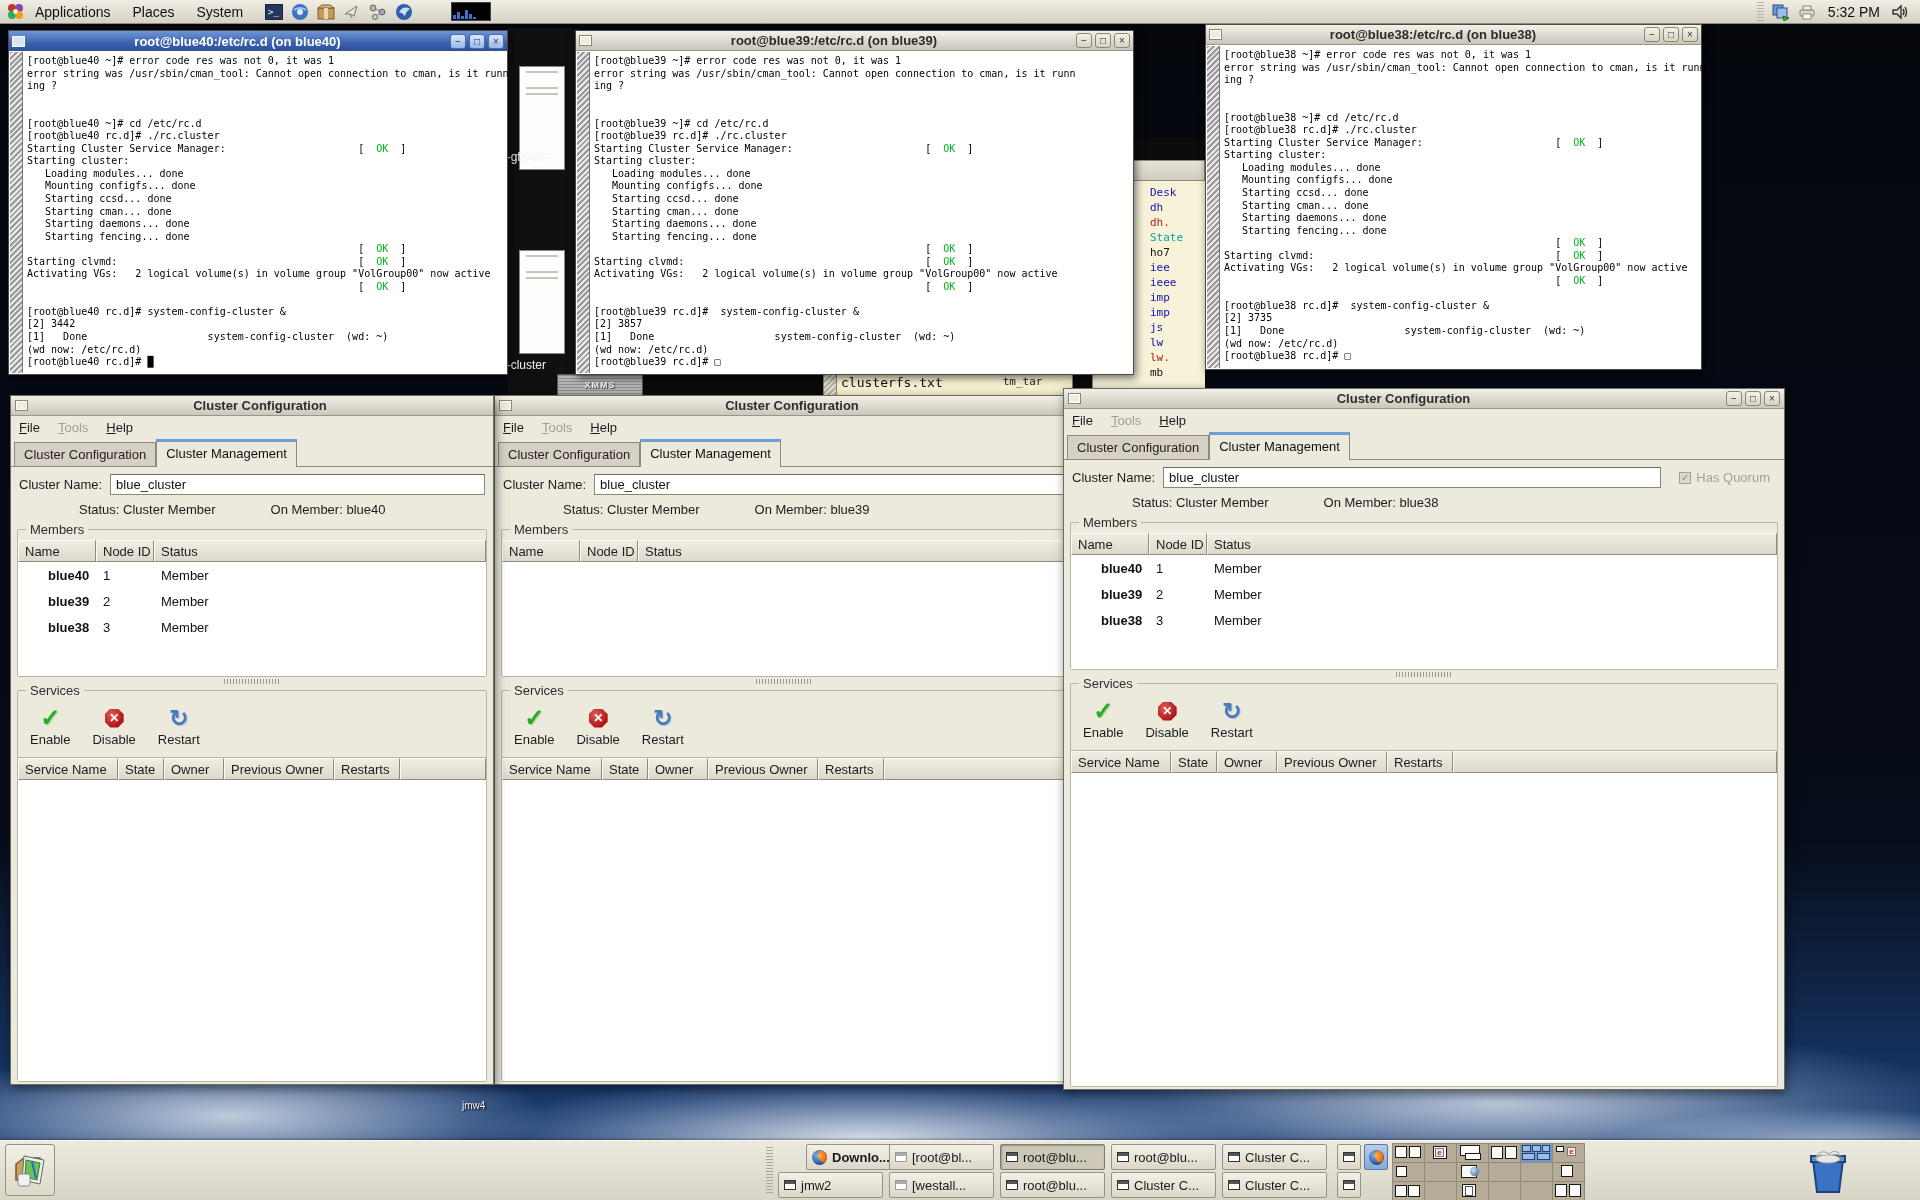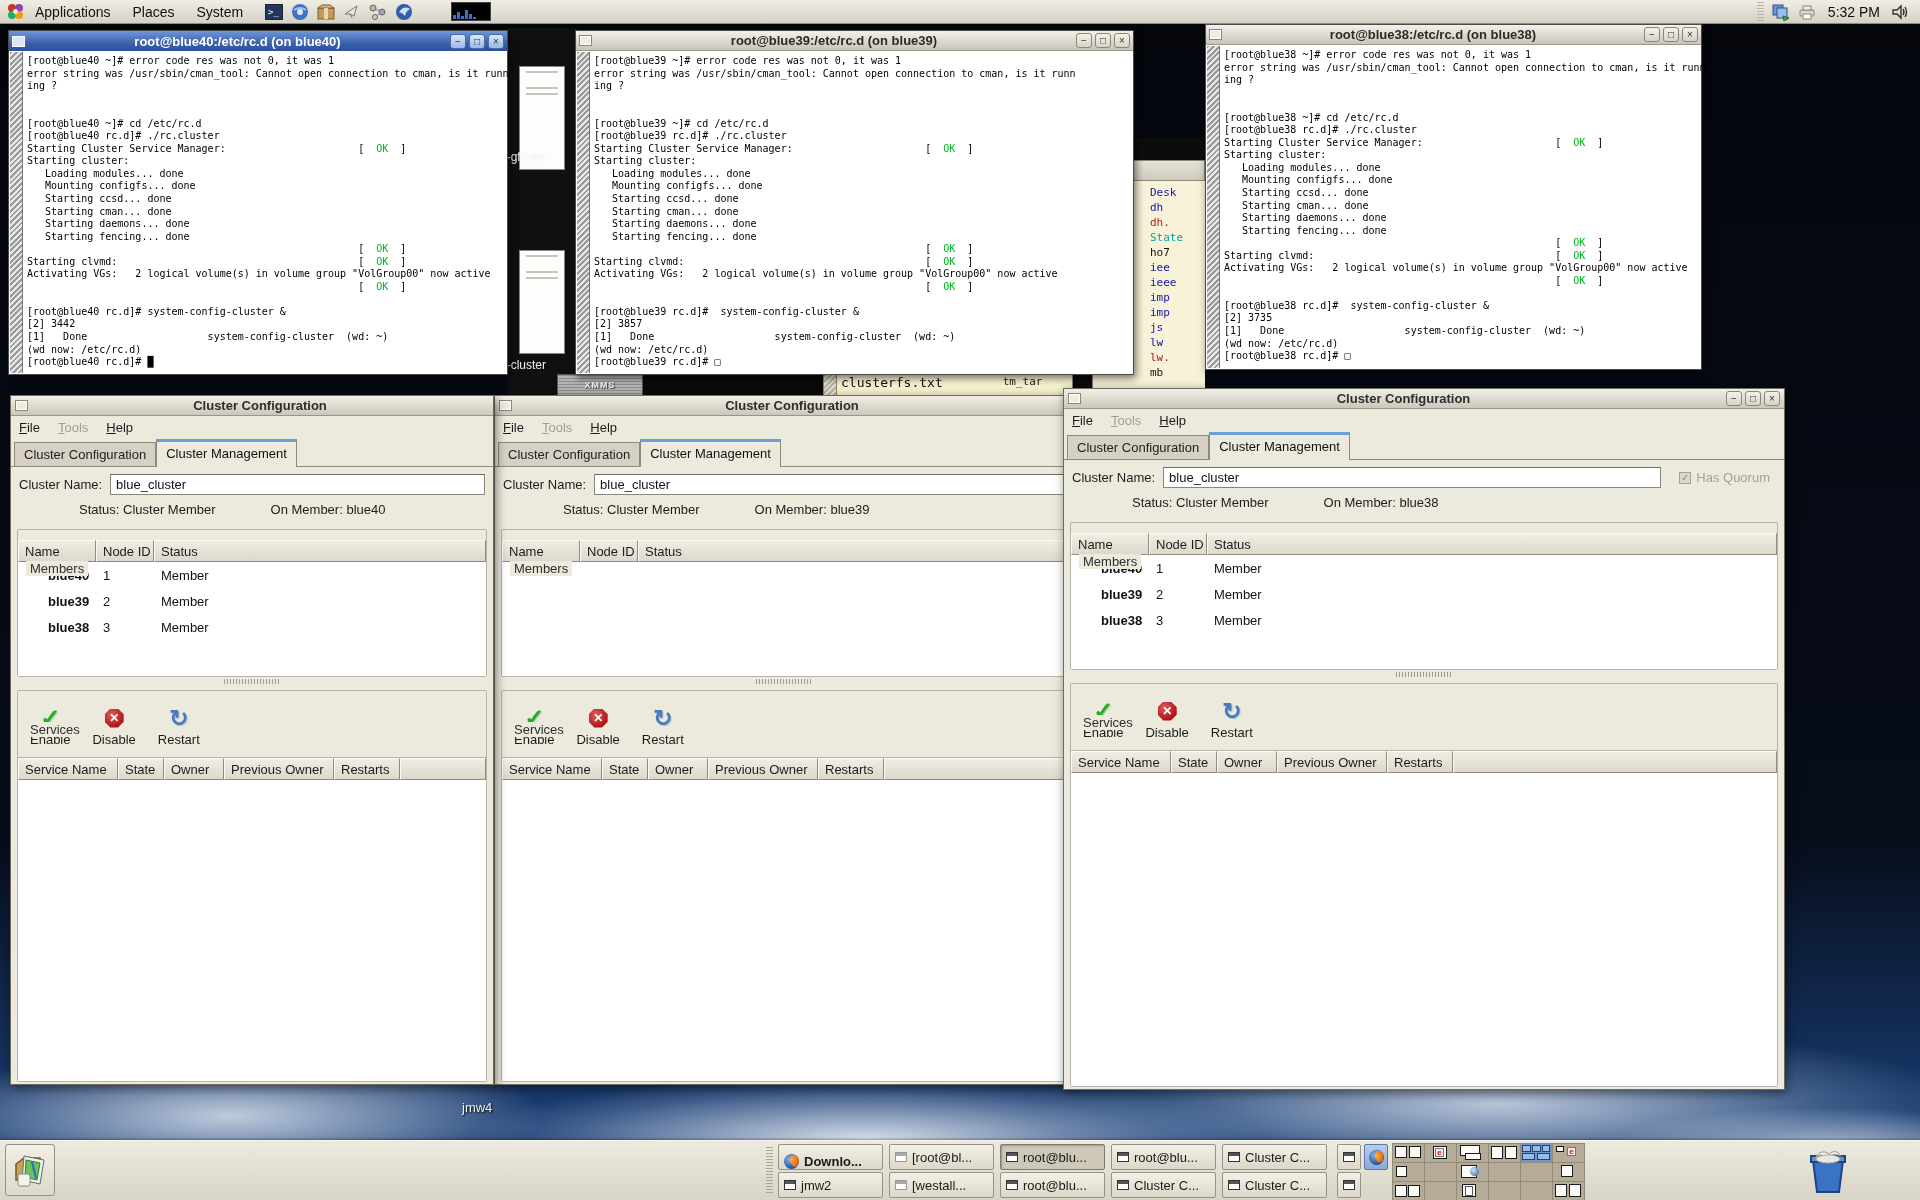--- a/index.html
+++ b/index.html
@@ -11,21 +11,21 @@
   }
   
   .desktop { position:absolute; inset:0;
     background:
       radial-gradient(ellipse 420px 90px at 12% 93%, rgba(220,228,240,.85) 0%, rgba(160,180,210,.35) 55%, transparent 75%),
       radial-gradient(ellipse 500px 80px at 45% 95%, rgba(235,240,248,.9) 0%, rgba(150,170,205,.3) 60%, transparent 80%),
       radial-gradient(ellipse 600px 100px at 78% 92%, rgba(225,232,244,.8) 0%, rgba(140,165,200,.3) 55%, transparent 78%),
       radial-gradient(ellipse 300px 60px at 95% 96%, rgba(230,236,246,.85) 0%, transparent 75%),
       linear-gradient(180deg, #04060c 0%, #070d1a 70%, #14305c 88%, #1c3f74 94%, #0c1b36 100%);
   }
-  .desktop-label { position:absolute; color:#f0f0f0; font-size:13px; text-shadow:1px 1px 2px #000; }
+  .desktop-label { position:absolute; color:#f0f0f0; font-size:10px; text-shadow:1px 1px 2px #000; }
 
   
   .panel-top { position:absolute; left:0; top:0; width:1920px; height:24px;
     background:linear-gradient(180deg,#f0ede4,#d5d1c5); border-bottom:1px solid #8f8b7e;
     display:flex; align-items:center; z-index:50; }
   .pmenu { font-size:14px; color:#111; padding:0 11px; display:inline-block; height:24px; line-height:24px; cursor:default; }
   .pmenu-logo { width:17px; height:17px; margin-left:7px; }
   .picon { width:20px; height:20px; margin:0 3px; display:inline-flex; align-items:center; justify-content:center; }
   .sysmon { width:40px; height:19px; background:#000; margin-left:34px; border:1px solid #444; display:flex; align-items:flex-end; gap:1px; padding:1px; }
   .sysmon i { display:block; width:3px; background:#3b6fd4; }
@@ -89,21 +89,21 @@
   .tab.inactive { background:#d6d1c4; height:24px; border-bottom:none; color:#222; }
   .tab.activet { background:#ece9dd; border-top:3px solid #6a9fd8; border-bottom:none; height:28px; margin-bottom:-1px; z-index:3; color:#111; }
   .cbody { flex:1; border-top:1px solid #8d897c; display:flex; flex-direction:column; position:relative; overflow:hidden; }
   .namerow { display:flex; align-items:center; padding:7px 8px 4px 8px; gap:8px; flex:0 0 32px; }
   .flabel { font-size:13px; color:#1c1c1c; white-space:nowrap; }
   .entry { flex:1; height:21px; background:#fff; border:1px solid #8a8678; border-top-color:#6f6b5e; font-size:13px; color:#111; padding:2px 0 0 5px; }
   .quorum { display:flex; align-items:center; gap:5px; color:#a5a195; font-size:13px; padding:0 6px 0 10px; }
   .qbox { width:12px; height:12px; background:#dcd8cb; border:1px solid #a5a195; font-size:10px; line-height:10px; text-align:center; color:#8d897c; }
   .statusrow { display:flex; gap:55px; padding:3px 0 8px 68px; font-size:13px; color:#1c1c1c; flex:0 0 26px; }
   .frame { border:1px solid #b7b3a6; border-radius:2px; margin:4px 6px 0 6px; position:relative; }
-  .frame > .legend { position:absolute; top:-8px; left:8px; background:#ece9dd; padding:0 4px; font-size:13px; color:#2e2e2e;margin-top:39px; }
+  .frame > .legend { position:absolute; top:-8px; left:8px; background:#ece9dd; padding:0 4px; font-size:13px; color:#2e2e2e; }
   .members { flex:0 0 148px; display:flex; flex-direction:column; padding-top:10px; }
   .thead { display:flex; flex:0 0 22px; }
   .thc { background:linear-gradient(180deg,#f0ede4,#ddd8cb); border:1px solid; border-color:#fbfaf5 #8f8b7e #8f8b7e #fbfaf5; font-size:13px; color:#1c1c1c; padding:3px 0 0 6px; }
   .c-name { width:78px; } .c-nid { width:58px; } .c-rest { flex:1; }
   .tbodyw { background:#fff; flex:1; overflow:hidden; }
   .mrow { display:flex; height:26px; align-items:center; font-size:13px; color:#111; }
   .mrow .mname { width:78px; padding-left:30px; font-weight:bold; }
   .mrow .mnid { width:58px; padding-left:7px; }
   .mrow .mst { flex:1; padding-left:7px; }
   .grip { flex:0 0 9px; display:flex; align-items:center; justify-content:center; }
@@ -638,21 +638,21 @@
     <svg width="40" height="40" viewBox="0 0 40 40">
       <path d="M6 14 L14 8 L30 8 L30 30 L6 30 Z" fill="#c8a35a" stroke="#7a5a28" stroke-width="1.5"></path>
       <path d="M14 6 L34 10 L30 34 L12 30 Z" fill="#e9f4e2" stroke="#667"></path>
       <path d="M16 10 L30 13 L27 30 L15 27 Z" fill="#69c25a" stroke="#3a7a30"></path>
       <path d="M22 12 L26 28" stroke="#2a6ac0" stroke-width="2" fill="none"></path>
       <rect x="8" y="24" width="12" height="12" rx="2" fill="#f2f2ee" stroke="#888"></rect>
     </svg>
   </span>
   <span class="tb-handle"></span>
 
-  <span class="tbtn bold" style="left:778px; top:3px;align-items:flex-end;">
+  <span class="tbtn bold" style="left:806px; top:3px;">
       <span class="ffico"></span>
       <span>Downlo...</span>
     </span>
   <span class="tbtn" style="left:889px; top:3px;">
       <span class="wico dim"></span>
       <span>[root@bl...</span>
     </span>
   <span class="tbtn pressed" style="left:1000px; top:3px;">
       <span class="wico"></span>
       <span>root@blu...</span>

